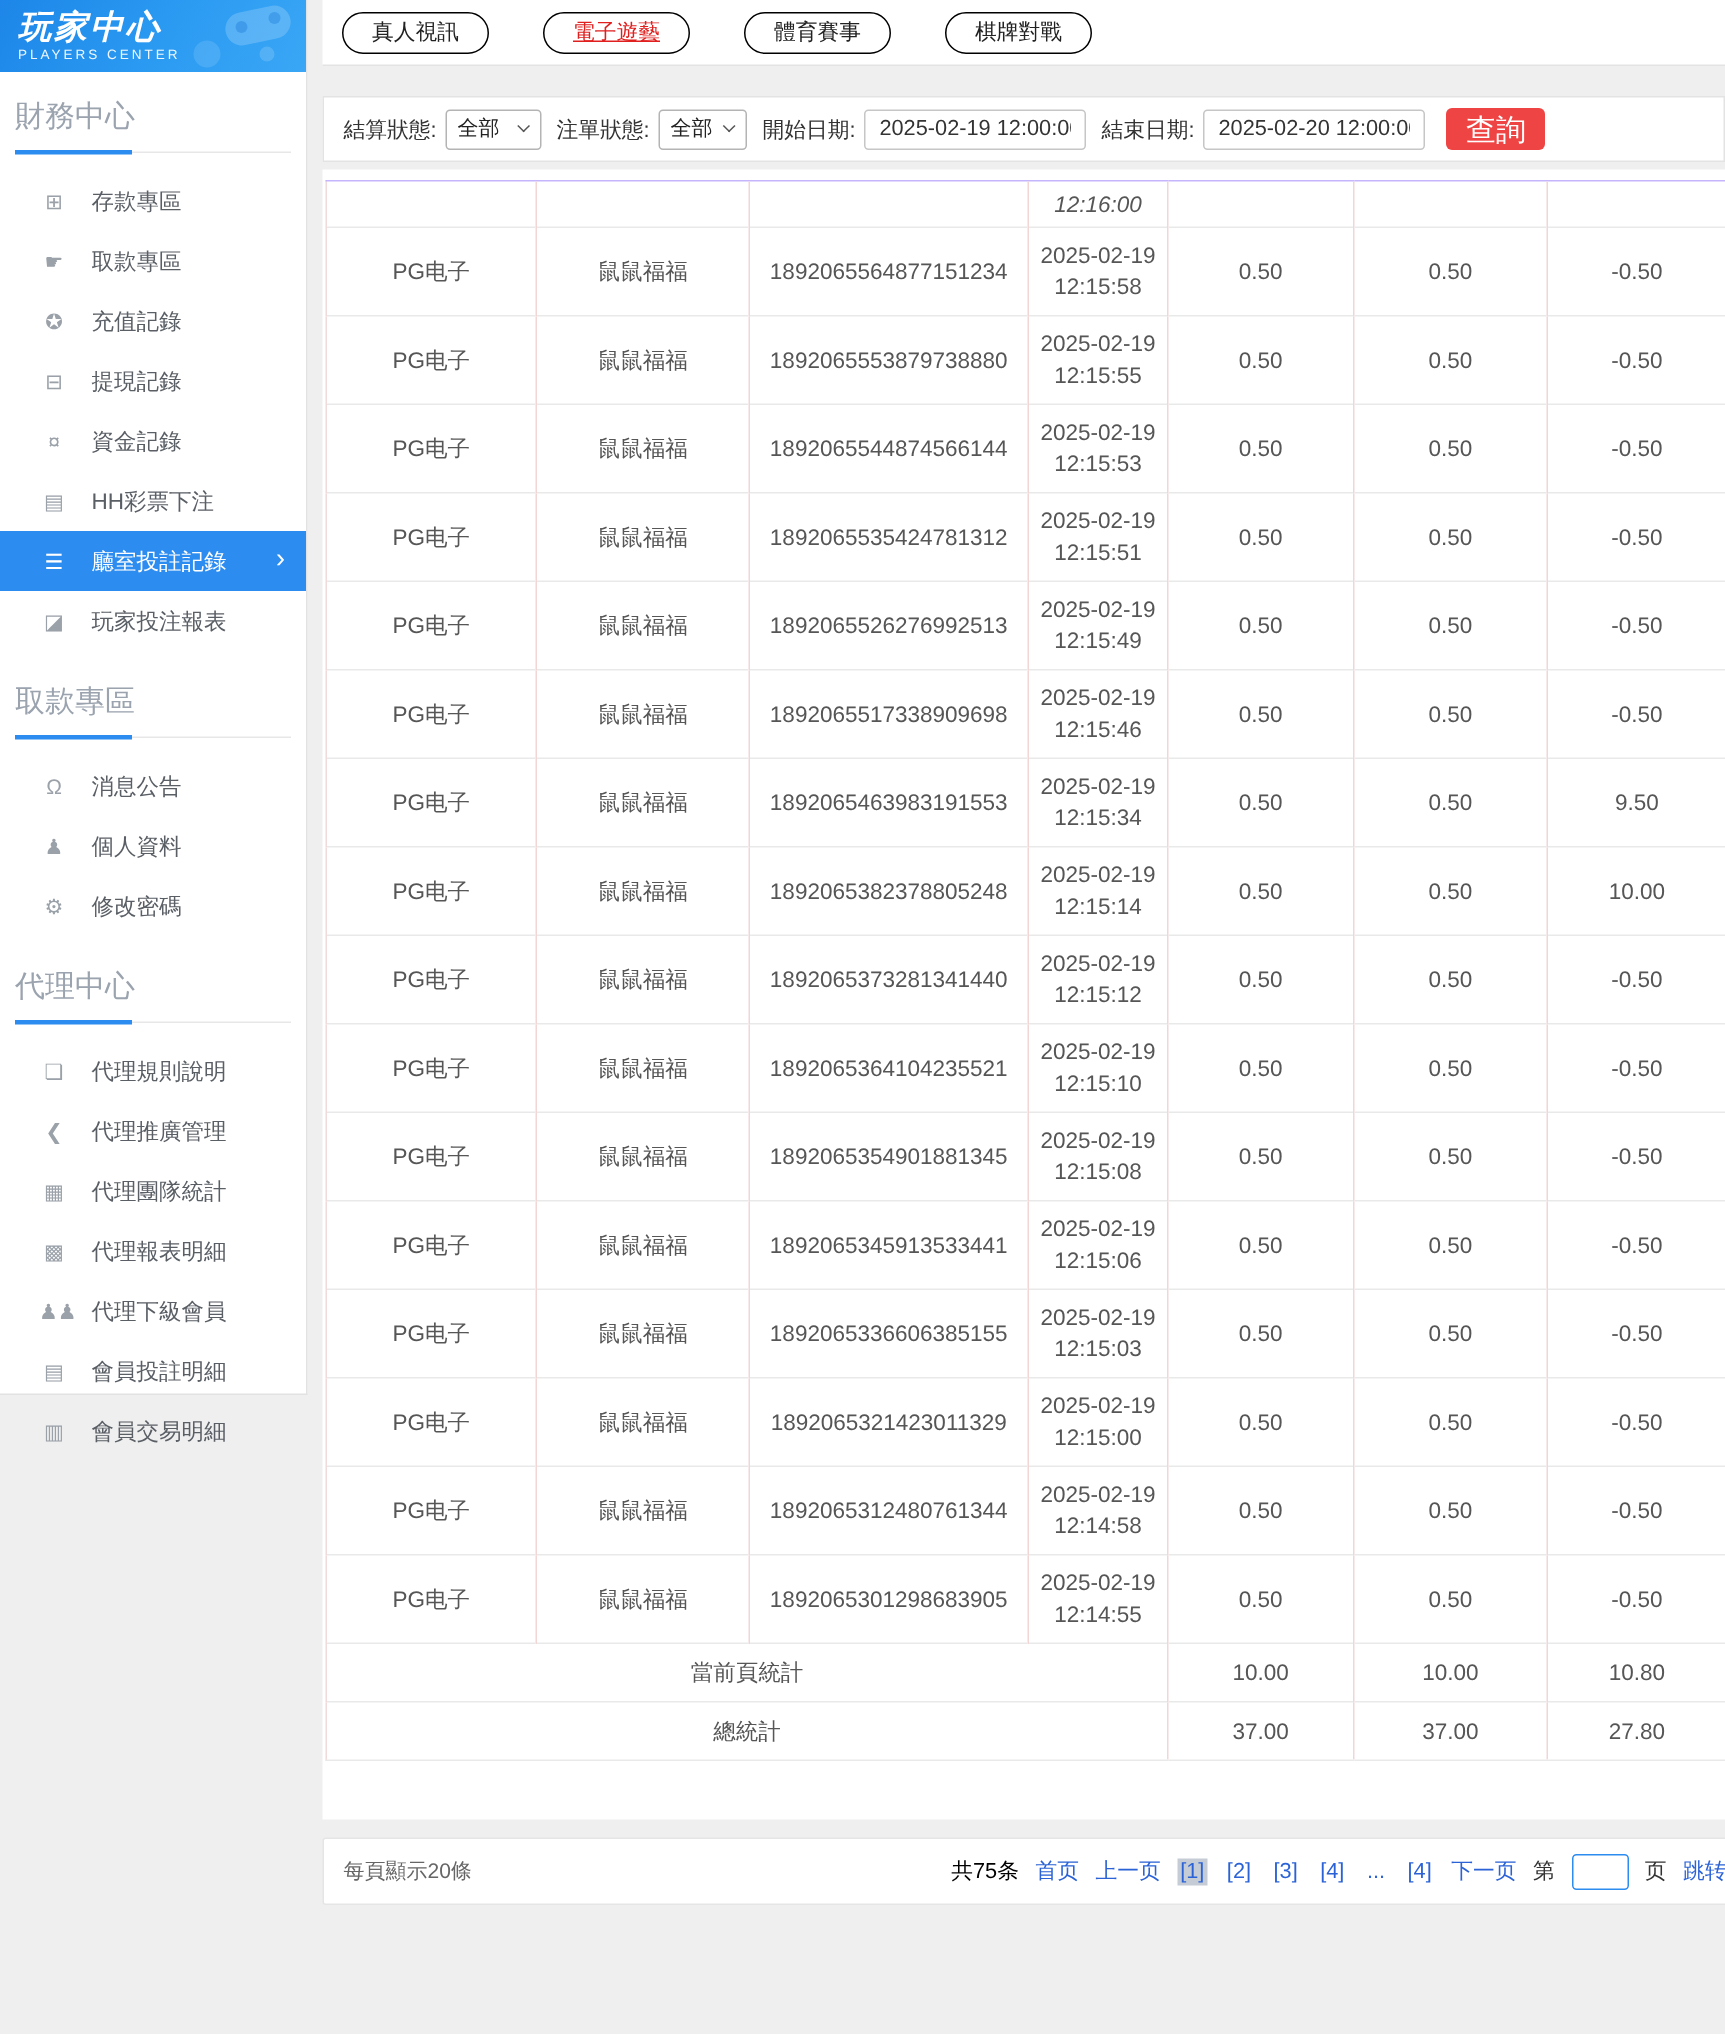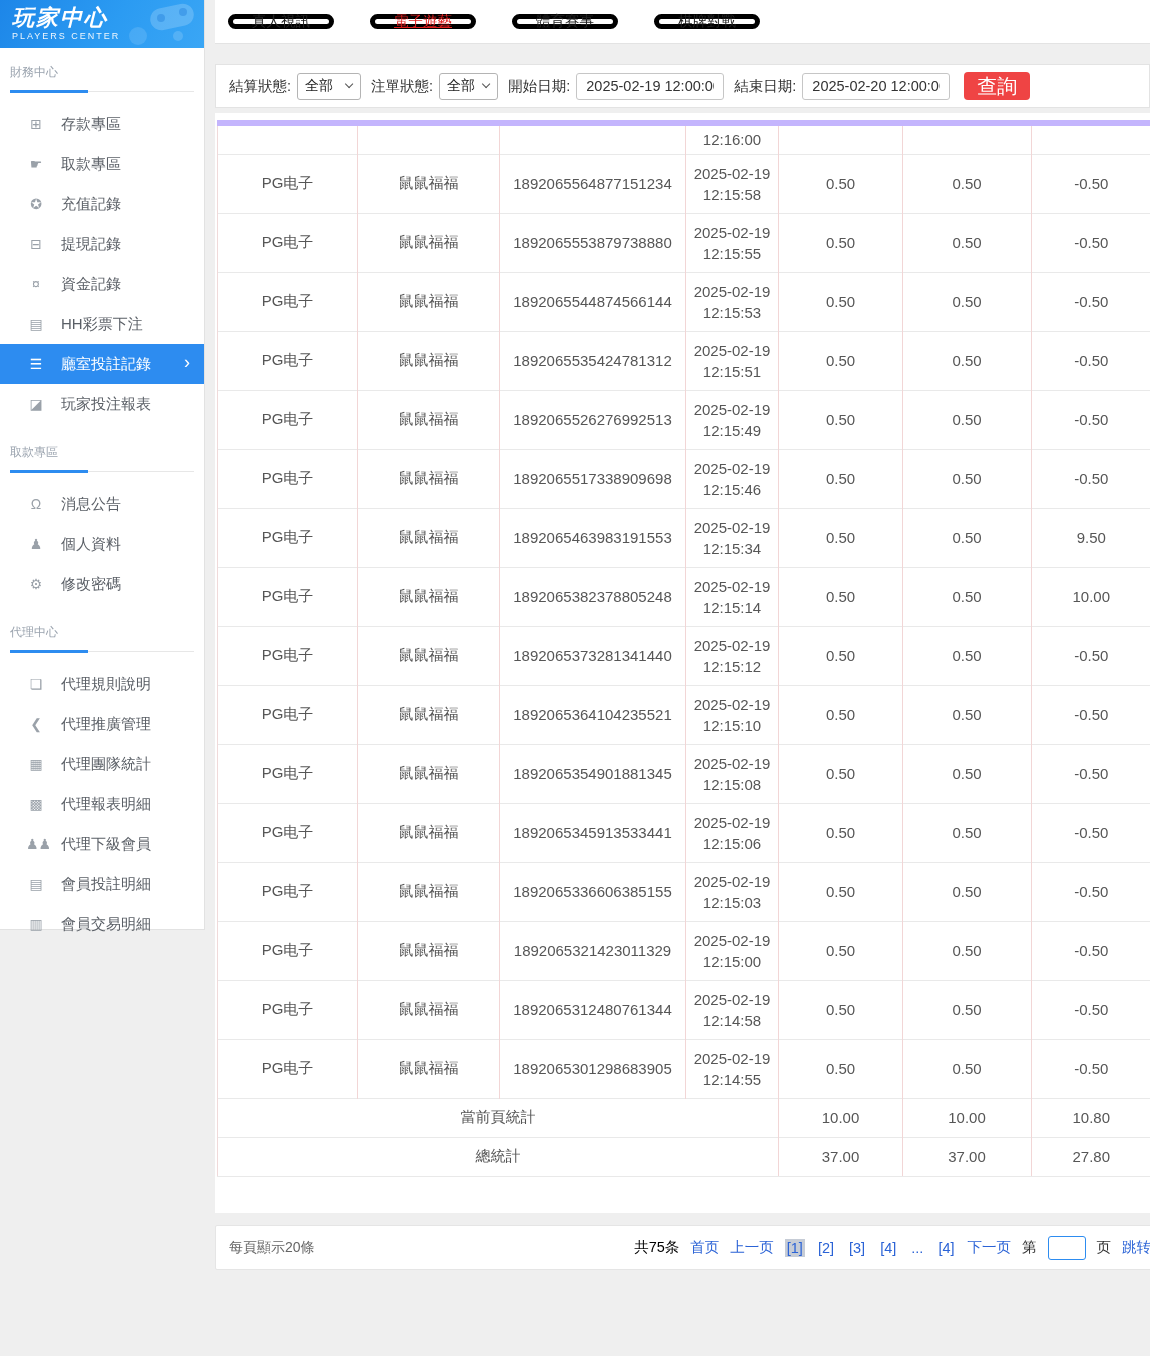--- a/index.html
+++ b/index.html
@@ -21,21 +21,21 @@
     height:48px; position:relative; overflow:hidden;
     background: linear-gradient(120deg,#1d86e8 0%, #2b9bf2 55%, #3aa6f5 100%);
     color:#fff; padding:5px 0 0 12px;
   }
   .logo-title { font-size:22px; font-weight:bold; letter-spacing:2px; line-height:26px;font-style:italic;}
   .logo-sub { font-size:9px; letter-spacing:2px; opacity:.92; }
   .logo-deco { position:absolute; right:4px; top:2px; opacity:.55; }
 
   .section-title {
     position:relative; margin:14px 10px 6px 10px; padding:2px 0 10px 0;
-    font-size:12px; color:#9aa3ae; border-bottom:1px solid #e7e7e7;
+    font-size:20px; color:#9aa3ae; border-bottom:1px solid #e7e7e7;
   }
   .section-title::after {
     content:""; position:absolute; left:0; bottom:-2px; width:78px; height:3px; background:#2d8cf0;
   }
   .section-items { padding:6px 0 4px 0; }
   .item {
     height:40px; display:flex; align-items:center; padding-left:26px;
     font-size:15px; color:#5a5f66; cursor:pointer; position:relative;
   }
   .item .ico { width:20px; margin-right:15px; color:#9aa1a9; font-size:14px; text-align:center; flex:0 0 20px;}
@@ -45,22 +45,22 @@
   .item.active .chev { display:block; position:absolute; right:14px; top:8px; font-size:18px; color:#fff; }
 
   
   .toolbar {
     position:absolute; left:215px; top:0; width:935px; height:44px;
     background:#fff; border-bottom:1px solid #e3e3e3;
     display:flex; align-items:center; padding-left:13px;
   }
   .pill {
     display:inline-flex; align-items:center; justify-content:center;
-    height:15px; padding:0 19px; margin-right:36px;
-    border:5px solid #000000; border-radius:14px; background:#fff;
+    height:28px; padding:0 19px; margin-right:36px;
+    border:1px solid #000000; border-radius:14px; background:#fff;
     font-size:14.5px; color:#222; cursor:pointer; white-space:nowrap;
   }
   .pill.active { color:#e01f1f; text-decoration:underline; }
 
   
   .filterbar {
     position:absolute; left:215px; top:64px; width:935px; height:44px;
     background:#fff; border:1px solid #e3e3e3;
     display:flex; align-items:center; padding-left:13px; font-size:14.5px; color:#333;
   }
@@ -85,21 +85,21 @@
   
   .table-panel {
     position:absolute; left:215px; top:113px; width:935px; height:1100px; background:#fff;
   }
   table.records { border-collapse:collapse; table-layout:fixed; width:933px; margin:7px 0 0 2px; font-size:15px; color:#565656; }
   table.records td {
     border-top:1px solid #e9e9e9; border-left:1px solid #f2d6d6;
     text-align:center; vertical-align:middle; padding:2px; overflow:hidden;
   }
   table.records td:first-child { border-left:1px solid #f0dada; }
-  table.records tr.partial td { height:31px; border-top:6px solid #c4b5fd; }
+  table.records tr.partial td { height:31px; border-top:1px solid #c4b5fd;font-style:italic; }
   table.records tr.row td { height:59px; }
   table.records tfoot td { height:39px; }
   table.records tfoot tr:last-child td { border-bottom:1px solid #e9e9e9; }
   .dline { display:block; line-height:21px; }
 
   
   .pagebar {
     position:absolute; left:215px; top:1225px; width:947px; height:45px;
     background:#fff; border:1px solid #e5e5e5; border-radius:2px;
     display:flex; align-items:center; justify-content:space-between;

